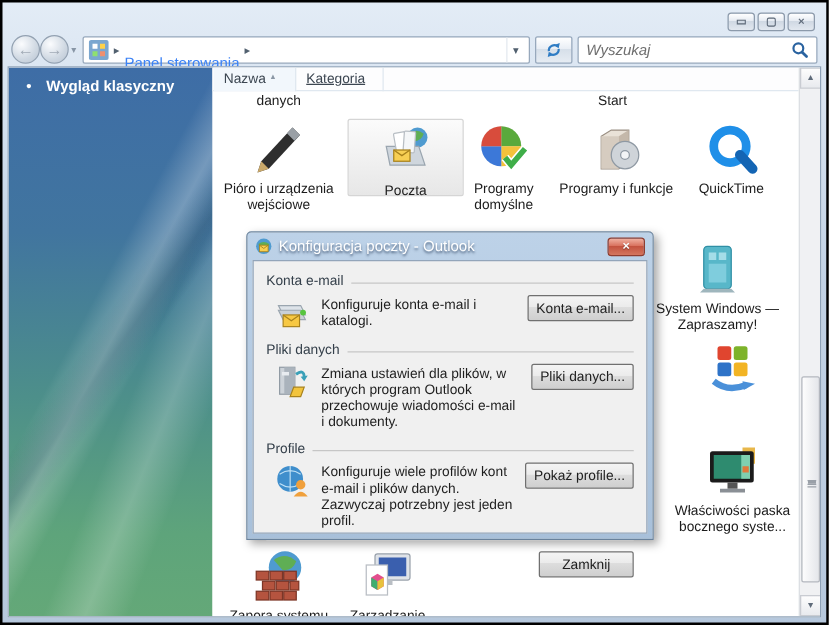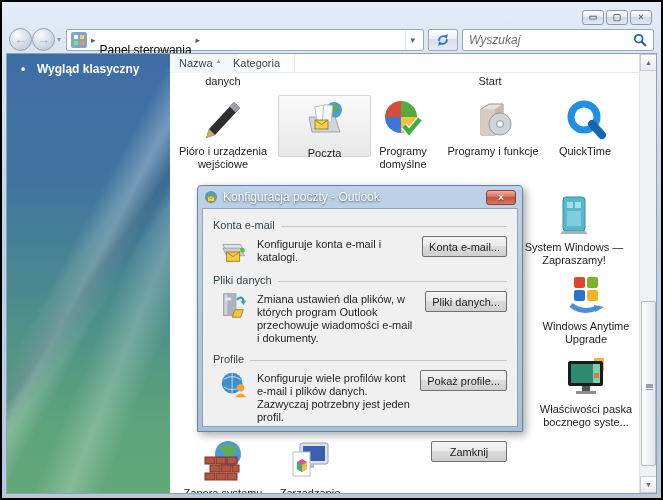--- a/index.html
+++ b/index.html
@@ -17,21 +17,21 @@
   .navbar { position:absolute; top:24px; left:4px; right:4px; height:28px; }
   .nav-circle { position:absolute; top:2px; width:23px; height:23px; border-radius:50%;
     border:1px solid #93a1b1; background:radial-gradient(circle at 35% 30%, #fbfcfe, #cfd8e2 60%, #b9c4d2);
     color:#a2abb6; font-size:13px; line-height:21px; text-align:center; font-weight:bold; }
   .nav-back { left:3px; } .nav-fwd { left:26px; }
   .nav-drop { position:absolute; left:51px; top:9px; font-size:8px; color:#8795a5; }
 
   .addressbar { position:absolute; left:60px; top:3px; width:358px; height:22px; background:#fff;
     border:1px solid #97a8bc; border-radius:2px; display:flex; align-items:center; padding:0 4px; gap:4px; }
   .addressbar .crumb-arrow { font-size:9px; color:#51606f; }
-  .addressbar .crumb-text { font-size:12px; color:#000000;margin-top:20px; }
+  .addressbar .crumb-text { font-size:12px; color:#3b82f6;margin-top:20px; }
   .addressbar .bar-drop { margin-left:auto; font-size:9px; color:#51606f; padding:0 4px; border-left:1px solid #e4e9ef; align-self:stretch; line-height:20px; }
 
   .refresh-btn { position:absolute; left:422px; top:3px; width:30px; height:22px; border:1px solid #97a8bc; border-radius:2px;
     background:linear-gradient(#ffffff,#e9eef5 45%,#d6dfe9 46%,#e6ecf3); display:flex; align-items:center; justify-content:center; }
 
   .searchbox { position:absolute; left:456px; top:3px; right:3px; height:22px; background:#fff;
     border:1px solid #97a8bc; border-radius:2px; display:flex; align-items:center; padding:0 6px; }
   .searchbox input { flex:1; border:0; outline:0; font-family:"Liberation Sans", sans-serif;
     font-size:12px; font-style:italic; color:#444; background:transparent; min-width:0; }
   .searchbox input::placeholder { color:#6e6e6e; font-style:italic; }
@@ -152,21 +152,21 @@
     <div class="sidebar">
       <div class="side-classic">Wygląd klasyczny</div>
     </div>
 
     <div class="mainlist">
 
       <div class="colhead">
         <div class="colcell sorted" style="left:1px; width:66px;">
           <span>Nazwa</span><span class="caret">▴</span>
         </div>
-        <div class="colcell" style="left:55px; width:70px;">
+        <div class="colcell" style="left:67px; width:70px;text-decoration:underline;">
           <span>Kategoria</span>
         </div>
       </div>
 
       <div class="partial-label" style="left:7px; width:92px;">danych</div>
       <div class="partial-label" style="left:280px; width:80px;">Start</div>
 
       <div class="tile" style="left:8px; top:43px; width:90px;">
         <svg viewBox="0 0 44 44">
           <path d="M33 5l6 6-25 27-9 3 3-9z" fill="#2e2e2e"></path>
@@ -234,21 +234,20 @@
 
       <div class="tile" style="left:361px; top:218px; width:110px;">
         <svg viewBox="0 0 44 44">
           <rect x="10" y="5" width="11" height="11" rx="2" fill="#e0452f"></rect>
           <rect x="23" y="5" width="11" height="11" rx="2" fill="#7db32a"></rect>
           <rect x="10" y="18" width="11" height="11" rx="2" fill="#2e73c8"></rect>
           <rect x="23" y="18" width="11" height="11" rx="2" fill="#f2b424"></rect>
           <path d="M7 33q11 9 26 3" stroke="#4a90d9" stroke-width="5" fill="none"></path>
           <path d="M31 40l9-5-10-2z" fill="#4a90d9"></path>
         </svg>
-        <div class="tlabel">Windows Anytime Upgrade</div>
       </div>
 
       <div class="tile" style="left:361px; top:301px; width:110px;">
         <svg viewBox="0 0 44 44">
           <rect x="30" y="3" width="10" height="13" fill="#e8b74a"></rect>
           <rect x="4" y="6" width="35" height="25" rx="2" fill="#1b1b1b"></rect>
           <rect x="7" y="9" width="29" height="19" fill="#2e8b6f"></rect>
           <rect x="29" y="9" width="7" height="19" fill="#7fd0b0"></rect>
           <rect x="30" y="18" width="5" height="5" fill="#e07a3c"></rect>
           <rect x="18" y="31" width="8" height="5" fill="#555"></rect>

